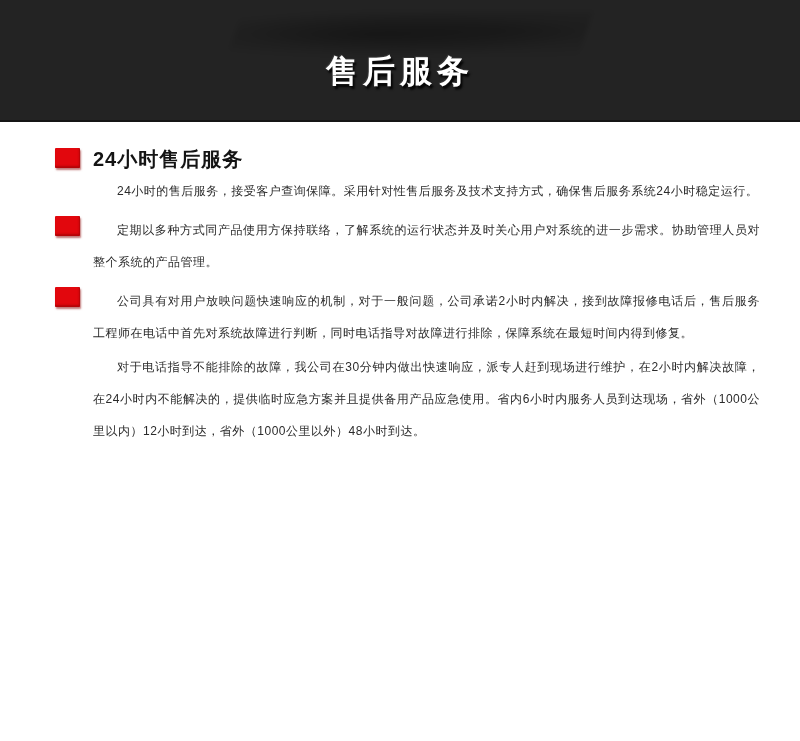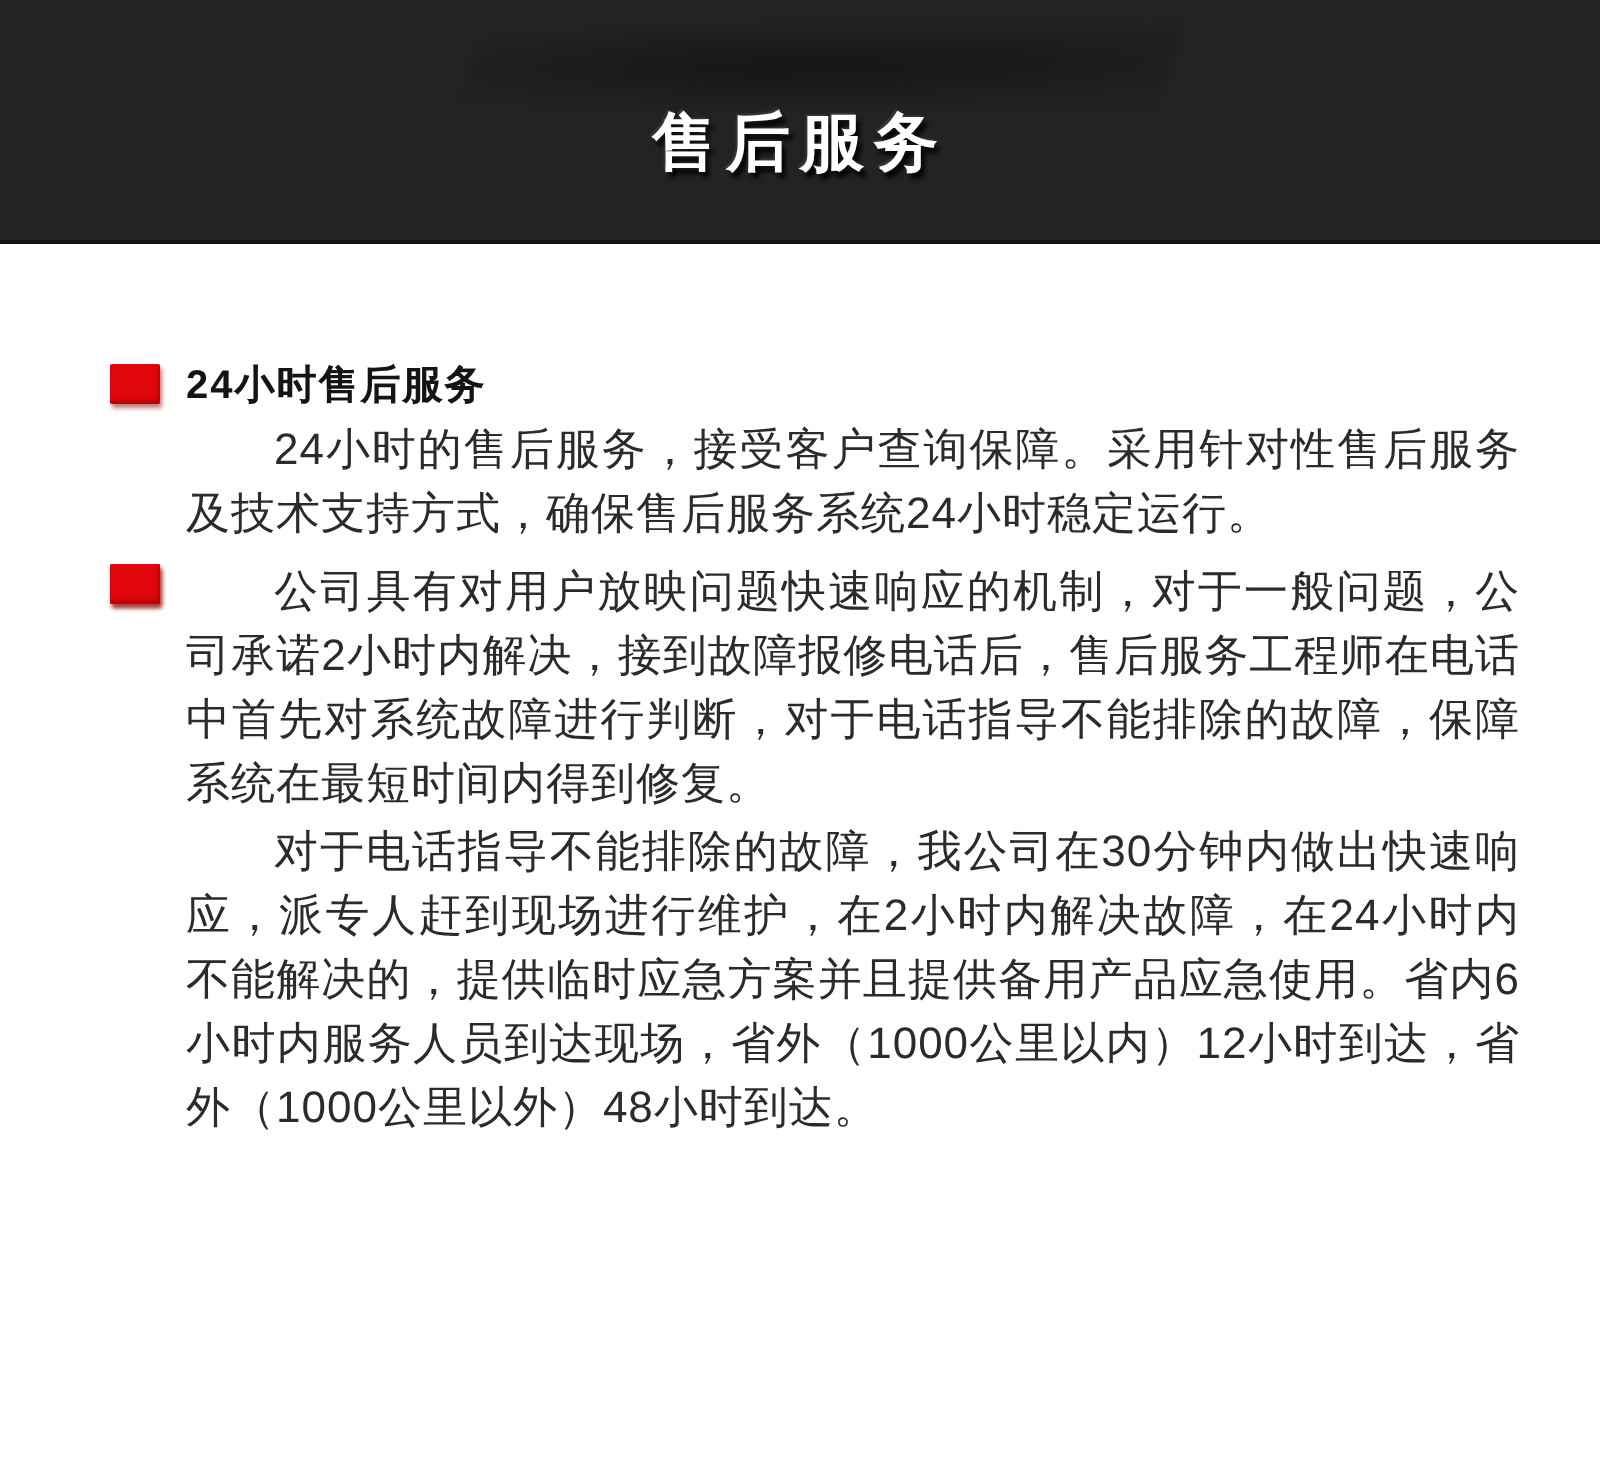--- a/index.html
+++ b/index.html
@@ -50,21 +50,20 @@
     font-size: 32px;
     font-weight: bold;
     letter-spacing: 5px;
     text-shadow: 2px 3px 2px rgba(0,0,0,0.85), -1px -1px 0 rgba(255,255,255,0.08);
   }
   
   .content {
     position: relative;
     padding: 24px 40px 0 93px;
     box-sizing: border-box;
-    margin-top: 34px;
   }
   .section {
     position: relative;
     margin: 0 0 7px 0;
   }
   .bullet {
     position: absolute;
     left: -38px;
     top: 2px;
     width: 25px;
@@ -76,21 +75,21 @@
   .section h3 {
     margin: 0 0 3px 0;
     font-size: 20px;
     line-height: 26px;
     font-weight: bold;
     color: #141414;
     letter-spacing: 1px;
   }
   .section p {
     margin: 0 0 2px 0;
-    font-size: 22px;
+    font-size: 12px;
     line-height: 32px;
     color: #2b2b2b;
     text-align: justify;
     text-justify: inter-ideograph;
     text-indent: 2em;
     letter-spacing: 0.5px;
   }
 </style>
 </head>
 <body>
@@ -105,23 +104,24 @@
   <div class="content">
 
       <div class="section">
         <span class="bullet"></span>
         <h3>24小时售后服务</h3>
       <p>24小时的售后服务，接受客户查询保障。采用针对性售后服务及技术支持方式，确保售后服务系统24小时稳定运行。</p>
       </div>
 
       <div class="section">
         <span class="bullet"></span>
+      <p>定期以多种方式同产品使用方保持联络，了解系统的运行状态并及时关心用户对系统的进一步需求。协助管理人员对整个系统的产品管理。</p>
       </div>
 
       <div class="section">
         <span class="bullet"></span>
-      <p>公司具有对用户放映问题快速响应的机制，对于一般问题，公司承诺2小时内解决，接到故障报修电话后，售后服务工程师在电话中首先对系统故障进行判断，对于电话指导不能排除的故障，保障系统在最短时间内得到修复。</p>
+      <p>公司具有对用户放映问题快速响应的机制，对于一般问题，公司承诺2小时内解决，接到故障报修电话后，售后服务工程师在电话中首先对系统故障进行判断，同时电话指导对故障进行排除，保障系统在最短时间内得到修复。</p>
         <p>对于电话指导不能排除的故障，我公司在30分钟内做出快速响应，派专人赶到现场进行维护，在2小时内解决故障，在24小时内不能解决的，提供临时应急方案并且提供备用产品应急使用。省内6小时内服务人员到达现场，省外（1000公里以内）12小时到达，省外（1000公里以外）48小时到达。</p>
       </div>
 
     </div>
 
 </div>
 
 </body></html>

